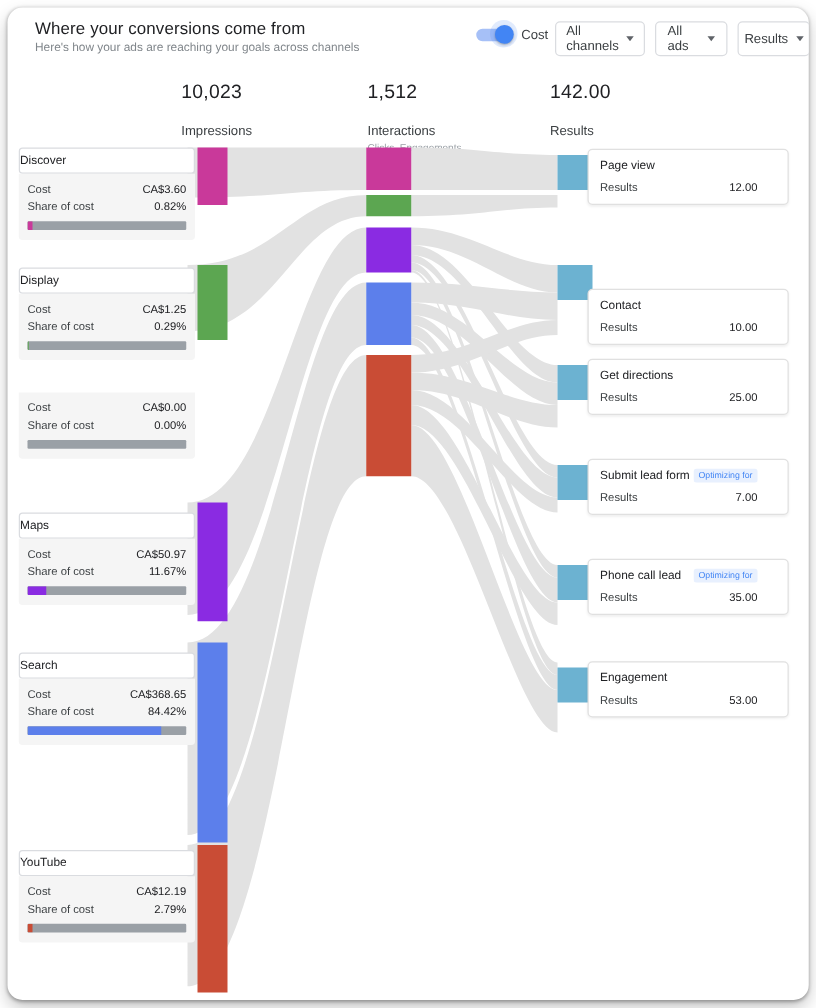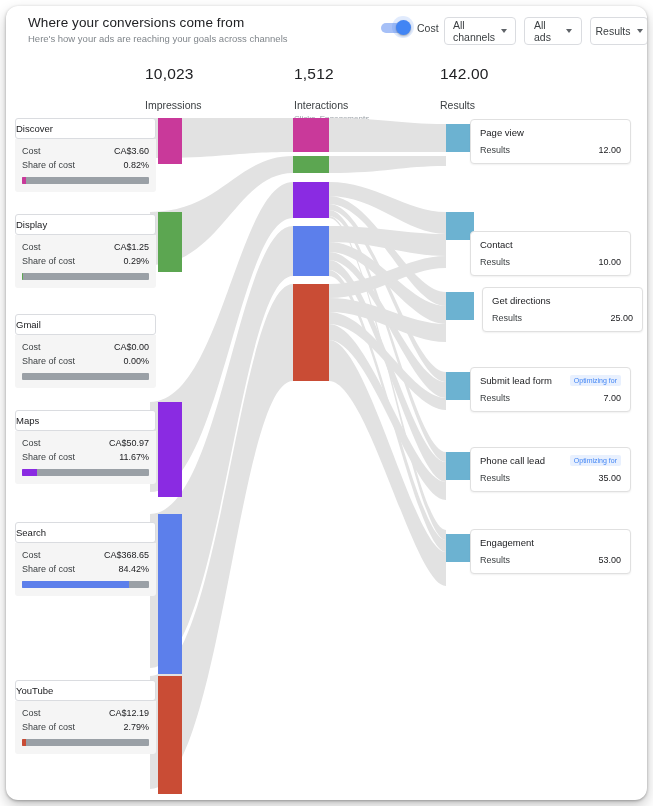--- a/index.html
+++ b/index.html
@@ -45,21 +45,21 @@
   .lcard .body { background:#f5f5f5; padding:5px 7px 8px 7px; border-radius:0 0 3px 3px; }
   .lrow { display:flex; justify-content:space-between; font-size:9px; color:#3c4043; padding:2px 0; }
   .lrow .k { color:#3c4043; }
   .lrow .v { color:#202124; }
   .bar { position:relative; height:7px; background:#9aa0a6; border-radius:1px; margin-top:5px; overflow:hidden; }
   .bar .fill { position:absolute; left:0; top:0; height:7px; }
 
   
   .rnode { position:absolute; width:28px; background:#6cb2d1; }
   .rcard { position:absolute; width:161px; background:#fff; border:1px solid #e0e0e0;
-           border-radius:4px; box-shadow:0 1px 2px rgba(0,0,0,.06); padding:7px 9px 8px 9px; }
+           border-radius:4px; box-shadow:0 1px 2px rgba(0,0,0,.06); padding:7px 24px 8px 9px; }
   .rtitle-row { display:flex; align-items:center; justify-content:space-between; }
   .rtitle { font-size:9.5px; color:#202124; }
   .badge { font-size:7px; color:#4285f4; background:#e8f0fe; border-radius:2px; padding:2px 4px; white-space:nowrap; }
   .rrow { display:flex; justify-content:space-between; font-size:9px; color:#3c4043; margin-top:7px; }
   .rrow .v { color:#202124; }
 </style>
 </head>
 <body>
 
 <div class="frame">
@@ -175,21 +175,20 @@
         <span class="k">Share of cost</span>
         <span class="v">0.29%</span>
       </div>
       <div class="bar">
         <div class="fill" style="width:1%; background:#5CA651;"></div>
       </div>
     </div>
   </div>
 
   <div class="lcard" style="top:308px;">
-    <div class="cap">Gmail</div>
     <div class="body">
       <div class="lrow">
         <span class="k">Cost</span>
         <span class="v">CA$0.00</span>
       </div>
       <div class="lrow">
         <span class="k">Share of cost</span>
         <span class="v">0.00%</span>
       </div>
       <div class="bar">
@@ -271,21 +270,21 @@
     <div class="rtitle-row">
       <span class="rtitle">Contact</span>
     </div>
     <div class="rrow">
       <span>Results</span>
       <span class="v">10.00</span>
     </div>
   </div>
 
   <div class="rnode" style="left:440px; top:286px; height:28px;"></div>
-  <div class="rcard" style="left:476px; top:281px;text-align:center;">
+  <div class="rcard" style="left:464px; top:281px;text-align:center;">
     <div class="rtitle-row">
       <span class="rtitle">Get directions</span>
     </div>
     <div class="rrow">
       <span>Results</span>
       <span class="v">25.00</span>
     </div>
   </div>
 
   <div class="rnode" style="left:440px; top:366px; height:28px;"></div>

